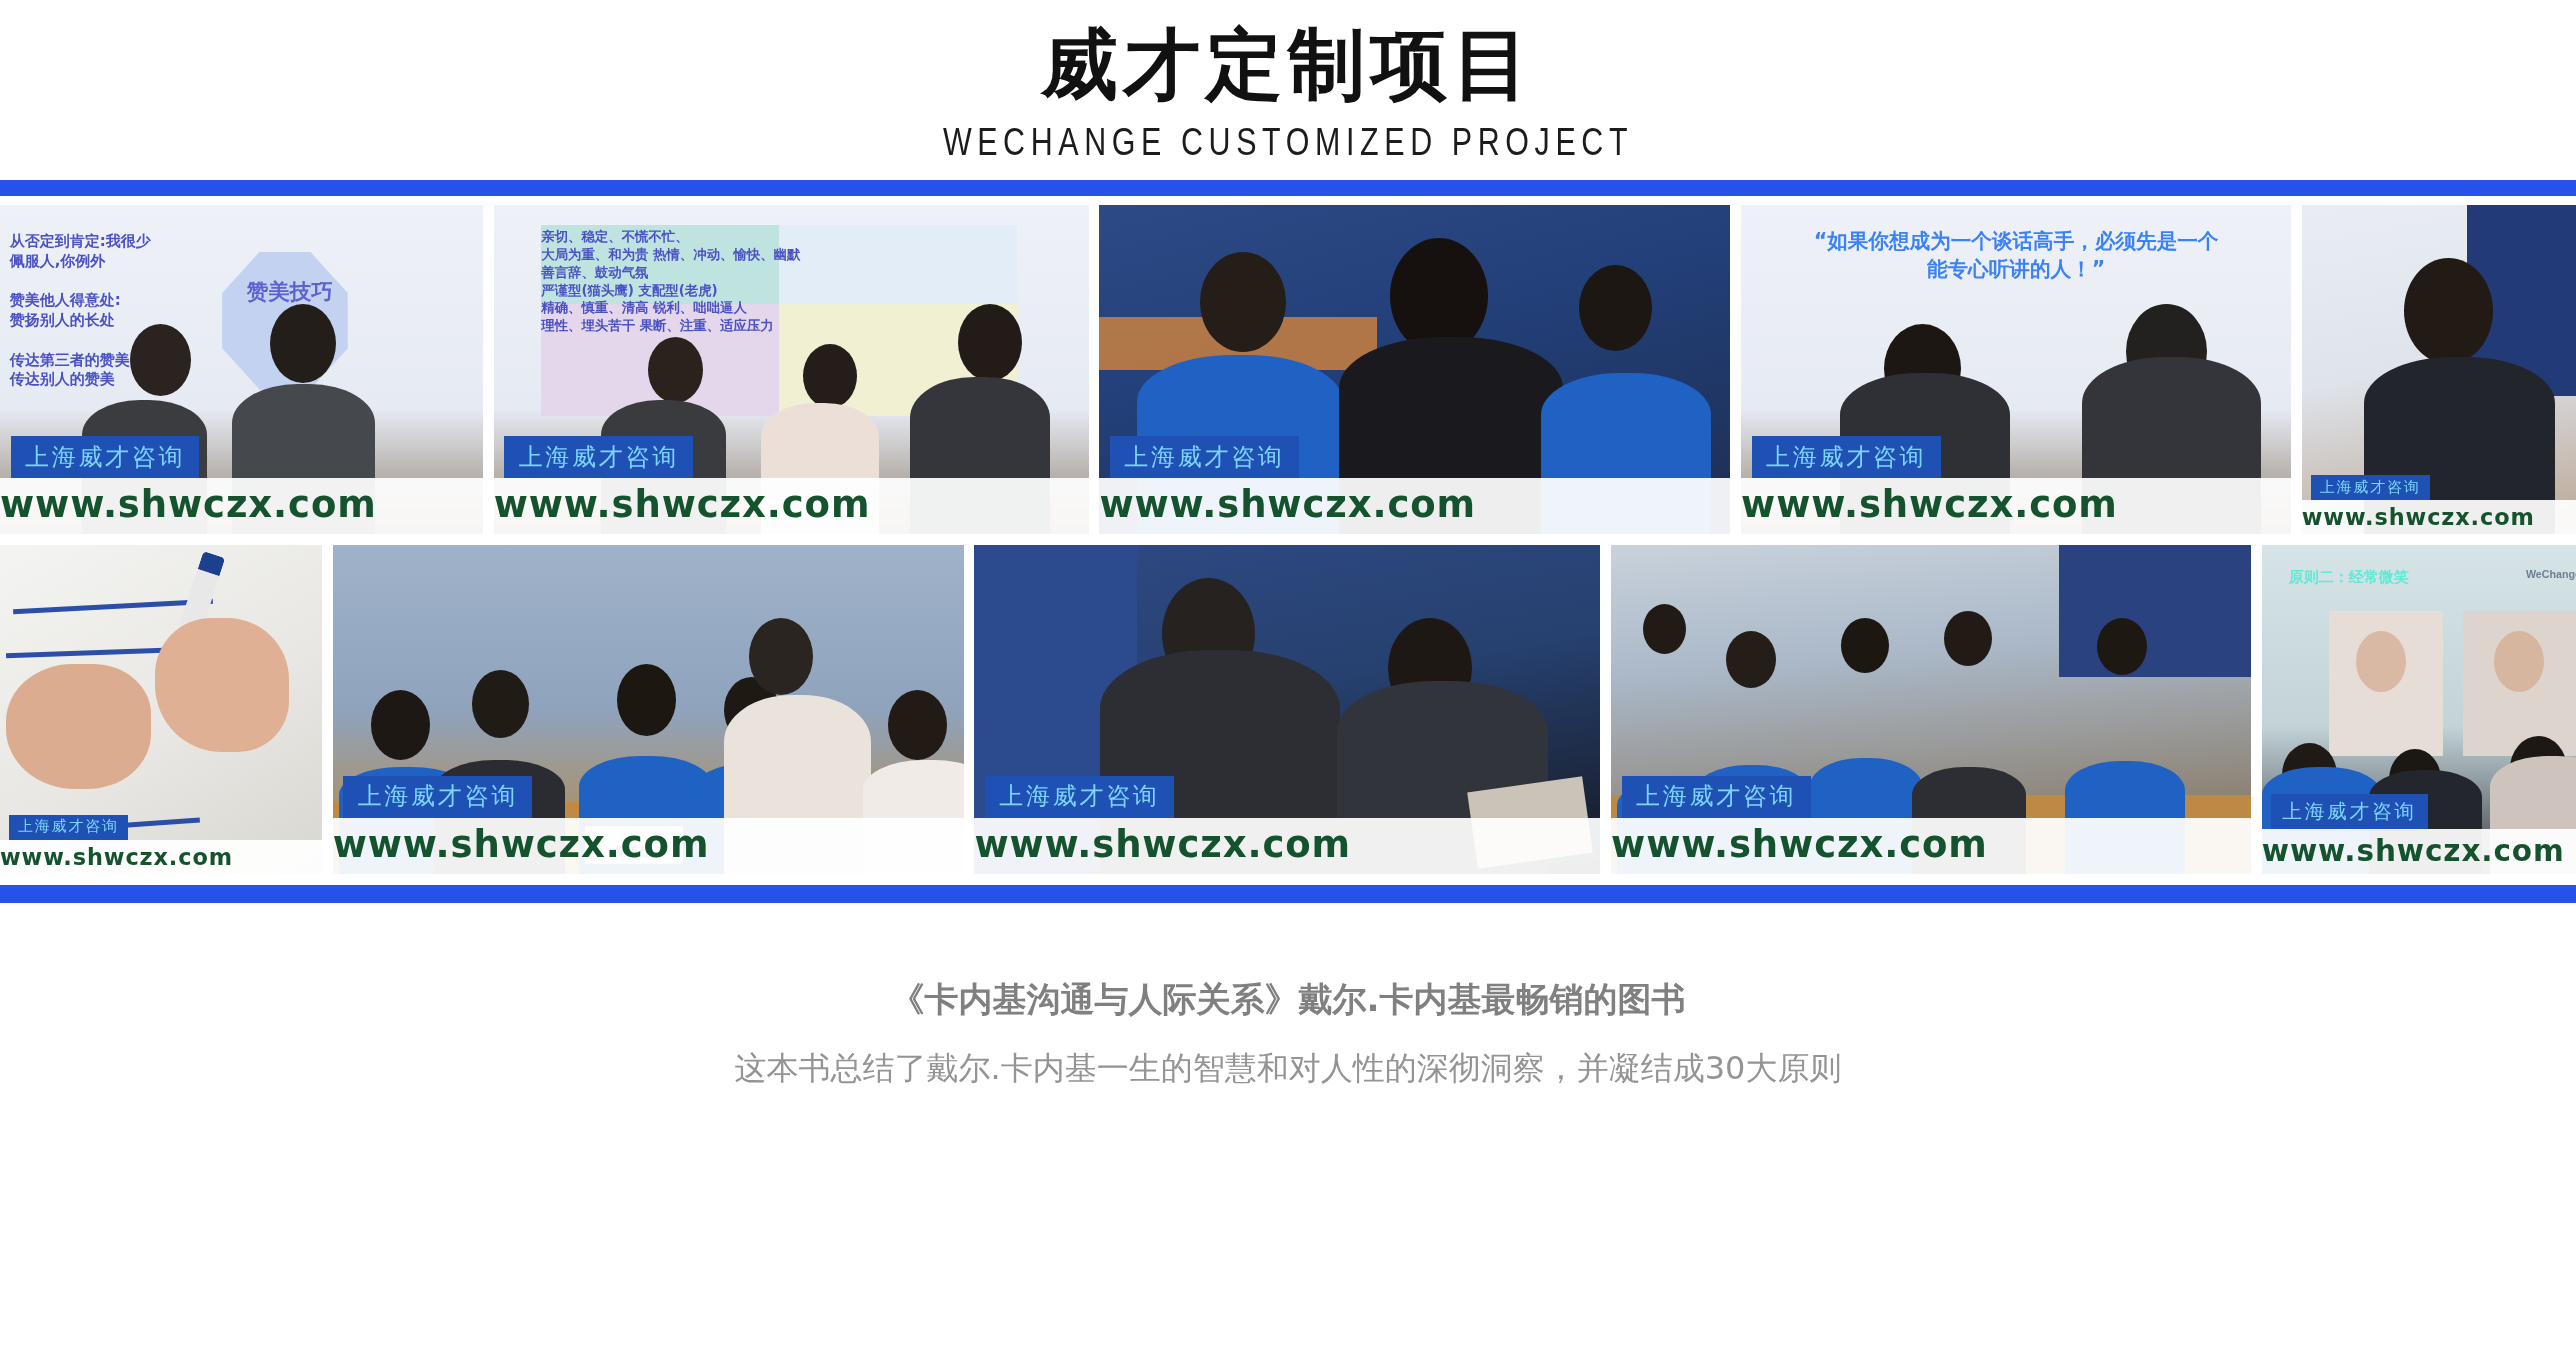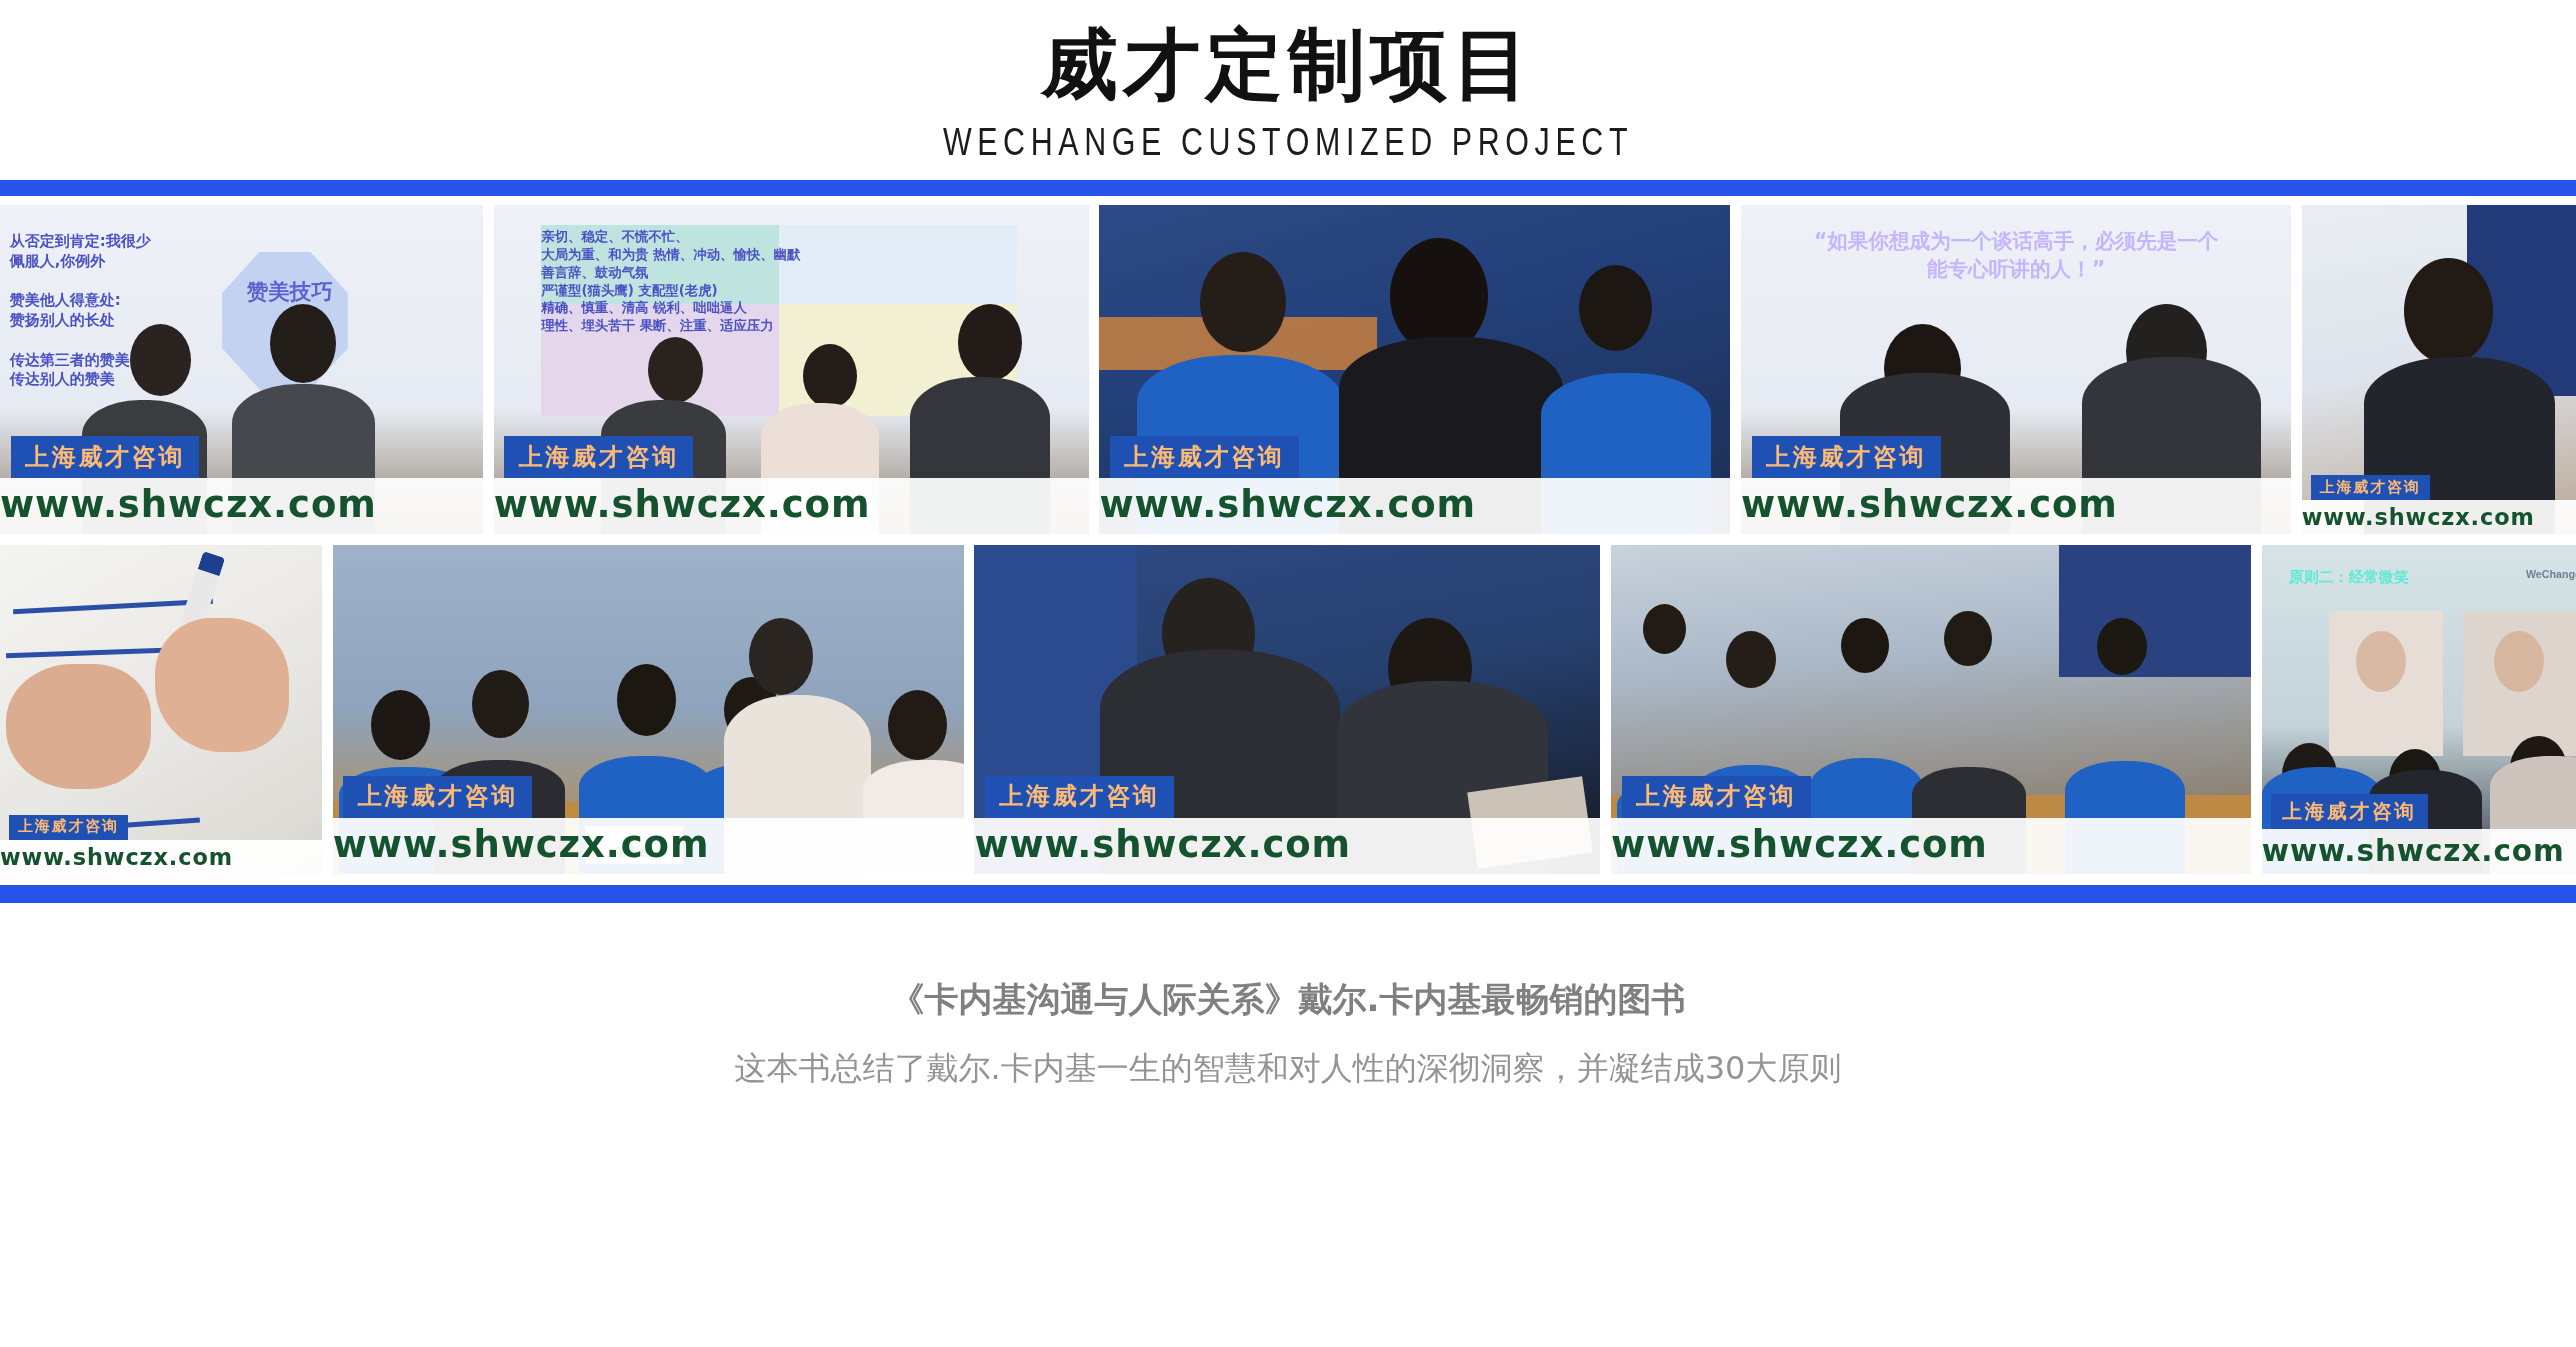--- a/index.html
+++ b/index.html
@@ -49,32 +49,32 @@
   .scene-paper  { background:linear-gradient(150deg,#f4f4f2 0%,#e8e7e3 55%,#d8d6d0 100%); }
   .scene-class  { background:linear-gradient(175deg,#c9d2dc 0%,#aab8c8 35%,#7f6a4e 100%); }
   .scene-screen { background:linear-gradient(180deg,#d6e4e7 0%,#c3d3d8 55%,#3a3f48 100%); }
 
   
   .slide-text {
     position:absolute; color:#4b52c4; font-weight:bold;
     line-height:1.32; white-space:pre-line;
     font-family:"DejaVu Sans","Liberation Sans",sans-serif;
   }
-  .slide-quote { color:#c4b5fd; }
+  .slide-quote { color:#3b82f6; }
   .slide-head  { color:#5eead4; }
 
   
   .fig { position:absolute; bottom:0; border-radius:46% 46% 0 0 / 26% 26% 0 0; }
   .head { position:absolute; border-radius:50%; }
 
   
   .watermark { position:absolute; left:0; bottom:0; width:100%; }
   .wm-tag {
-    display:inline-block; background:#1f51b5; color:#fdba74;
-    font-weight:bold; letter-spacing:2.7px;
+    display:inline-block; background:#1f51b5; color:#7dd3fc;
+    font-weight:normal; letter-spacing:2.7px;
     padding:4.5px 14.3px 5.4px 14.3px;
     font-family:"DejaVu Sans","Liberation Sans",sans-serif;
   }
   .wm-url {
     background:rgba(255,255,255,0.93); color:#14532d;
     font-weight:bold; letter-spacing:0.9px; text-align:left;
     font-family:"DejaVu Sans","Liberation Sans",sans-serif;
   }
 
   .wm-lg .wm-tag { font-size:24px; }

